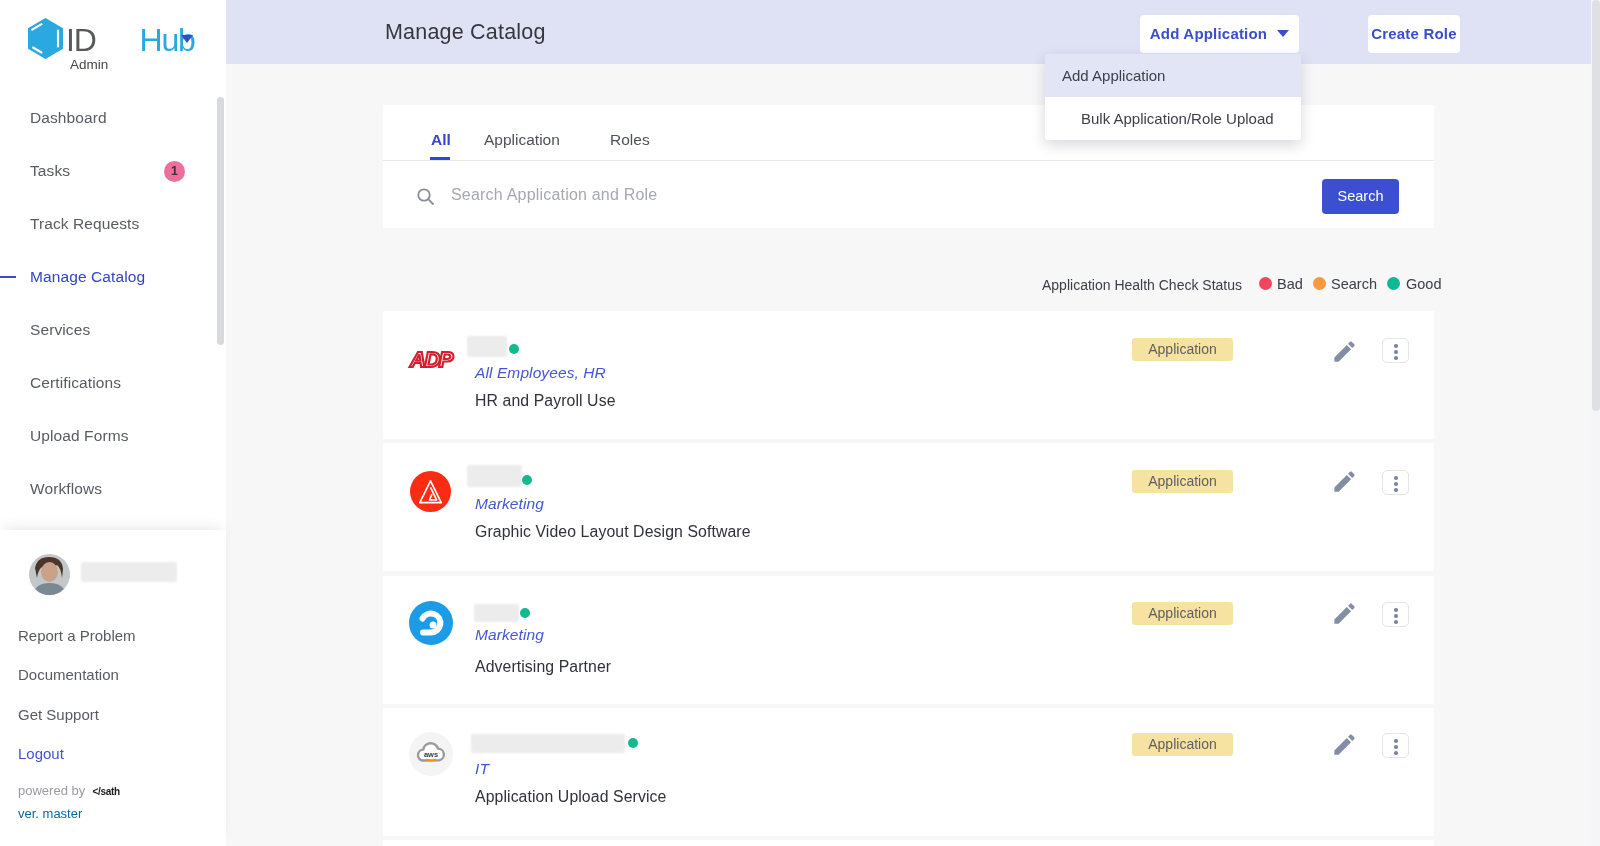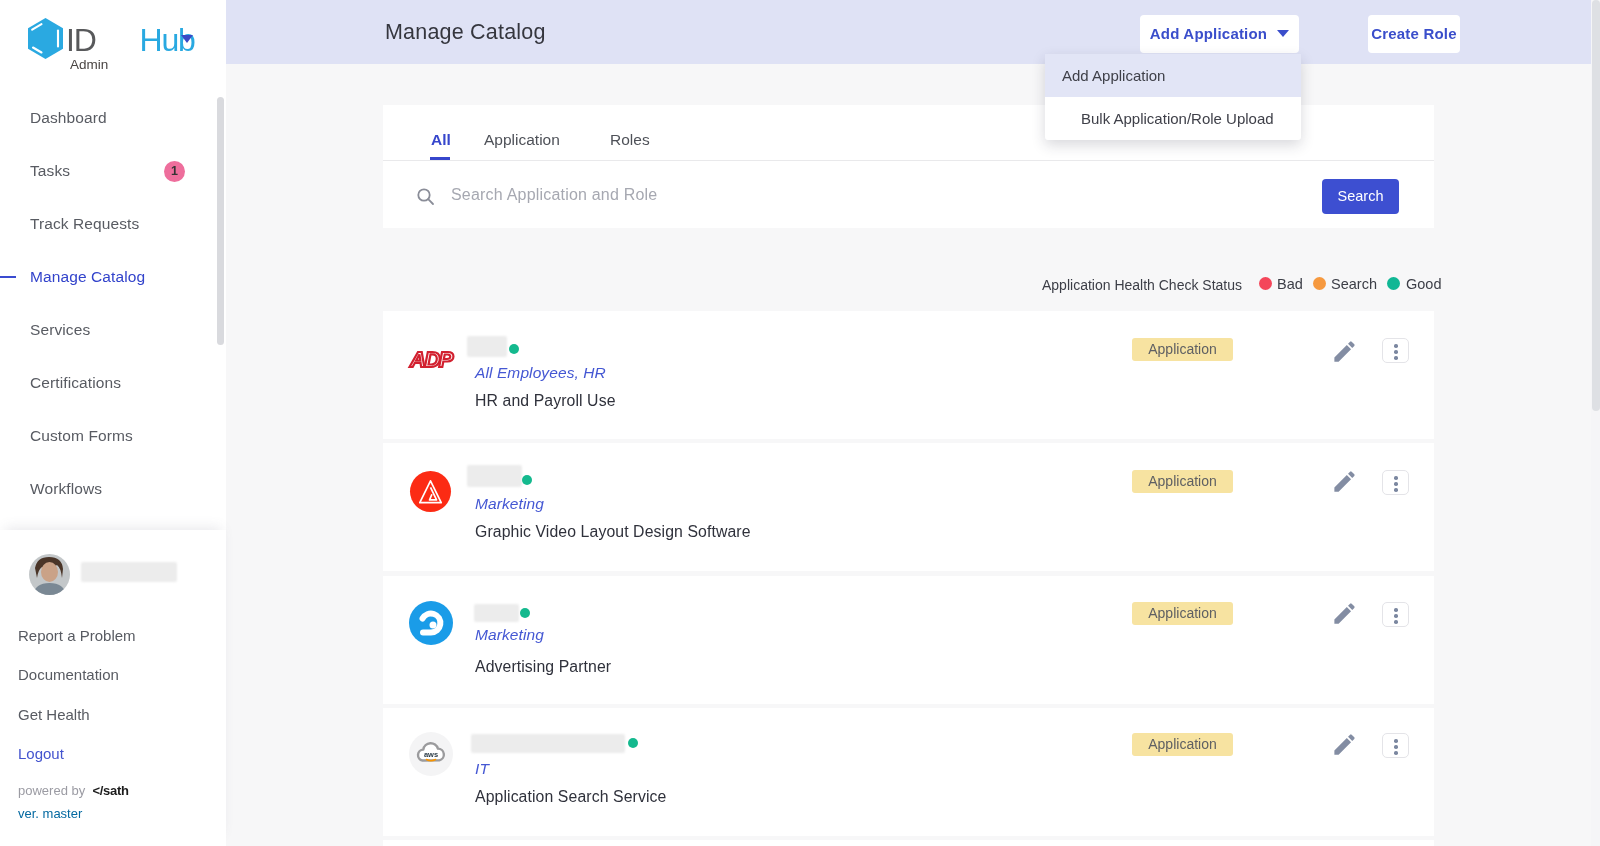--- a/index.html
+++ b/index.html
@@ -161,21 +161,21 @@
     <div class="logo-circle" style="top:24px;width:44px;height:44px;background:#f4f4f5">
       <svg width="44" height="44" viewBox="0 0 44 44">
         <path d="M13.5 28.5 a5.5 5.5 0 0 1 .8 -10.9 a7.5 7.5 0 0 1 14.6 -1 a6 6 0 0 1 1.5 11.8 z" fill="#fff" stroke="#9b9b9d" stroke-width="2.4" stroke-linejoin="round"></path>
         <text x="22" y="25" font-size="7.5" font-weight="bold" fill="#2b3b47" text-anchor="middle" font-family="Liberation Sans">aws</text>
         <path d="M17.5 27.5 q4.5 2.4 9 0" fill="none" stroke="#f79400" stroke-width="1.6" stroke-linecap="round"></path>
       </svg>
     </div>
     <div class="blurchip" style="left:88px;top:26px;width:154px;height:19px"></div>
     <div class="gdot" style="left:245px;top:30px"></div>
     <div class="applink" style="top:52px">IT</div>
-    <div class="appdesc" style="top:80px">Application Search Service</div>
+    <div class="appdesc" style="top:80px">Application Upload Service</div>
     <div class="badge" style="top:25px">Application</div>
     <svg class="pencil" style="top:23px" viewBox="0 0 24 24">
       <path fill="#838da3" d="M3 17.25V21h3.75L17.81 9.94l-3.75-3.75L3 17.25zM20.71 7.04c.39-.39.39-1.02 0-1.41l-2.34-2.34a.9959.9959 0 0 0-1.41 0l-1.83 1.83 3.75 3.75 1.83-1.83z"></path>
     </svg>
     <div class="dotsbtn" style="top:25px">
       <span style="top:5px"></span>
       <span style="top:11px"></span>
       <span style="top:17px"></span>
     </div>
   </div>
@@ -196,33 +196,33 @@
     <div id="admin">Admin</div>
     <div id="logocaret"></div>
     <div class="mitem" style="top:109px">Dashboard</div>
     <div class="mitem" style="top:162px">Tasks</div>
     <div id="taskbadge">1</div>
     <div class="mitem" style="top:215px">Track Requests</div>
     <div class="mitem active" style="top:268px">Manage Catalog</div>
     <div id="adash"></div>
     <div class="mitem" style="top:321px">Services</div>
     <div class="mitem" style="top:374px">Certifications</div>
-    <div class="mitem" style="top:427px">Custom Forms</div>
+    <div class="mitem" style="top:427px">Upload Forms</div>
     <div class="mitem" style="top:480px">Workflows</div>
     <div id="sthumb"></div>
     <div id="sbottom">
       <div id="avatar">
         <svg width="41" height="41" viewBox="0 0 41 41">
           <rect width="41" height="41" fill="#c3c7c9"></rect>
           <path d="M6 14 Q8 3 20 3 Q33 3 34 15 L33 24 Q32 14 28 11 Q24 14 13 13 Q9 16 8 24 Z" fill="#4a3528"></path>
           <ellipse cx="20.5" cy="18" rx="8.5" ry="10" fill="#caa287"></ellipse>
           <path d="M4 41 Q6 29 20.5 29 Q35 29 37 41 Z" fill="#7a8894"></path>
         </svg>
       </div>
       <div class="blurchip" style="left:81px; top:32px; width:96px; height:20px;"></div>
       <div class="bitem" style="top:97px">Report a Problem</div>
       <div class="bitem" style="top:136px">Documentation</div>
-      <div class="bitem" style="top:176px">Get Health</div>
+      <div class="bitem" style="top:176px">Get Support</div>
       <div class="bitem" style="top:215px; color:#4353ce">Logout</div>
-      <div class="bitem" style="top:253px; font-size:13px; color:#9b9ba3">powered by&nbsp;&nbsp;<span style="color:#1c1c1c; font-weight:700; font-size:13px; letter-spacing:-0.3px">&lt;/sath</span></div>
+      <div class="bitem" style="top:253px; font-size:13px; color:#9b9ba3">powered by&nbsp;&nbsp;<span style="color:#1c1c1c; font-weight:700; font-size:10px; letter-spacing:-0.3px">&lt;/sath</span></div>
       <div class="bitem" style="top:276px; font-size:13px; color:#0369a1">ver. master</div>
     </div>
   </div>
 
 </body></html>

